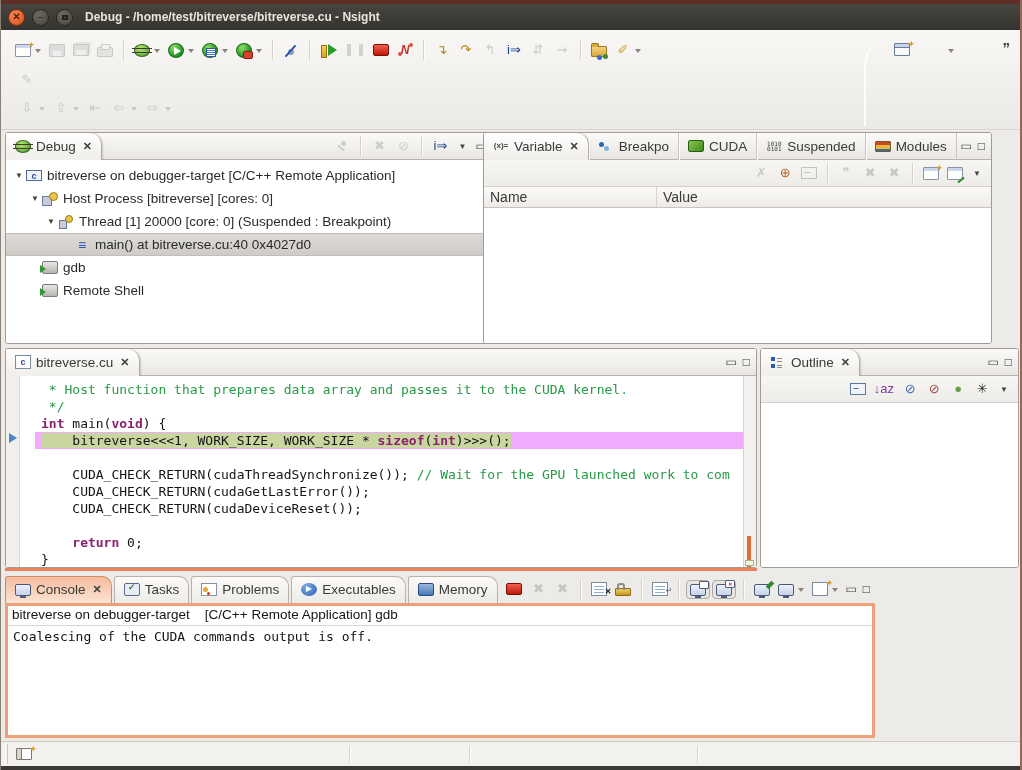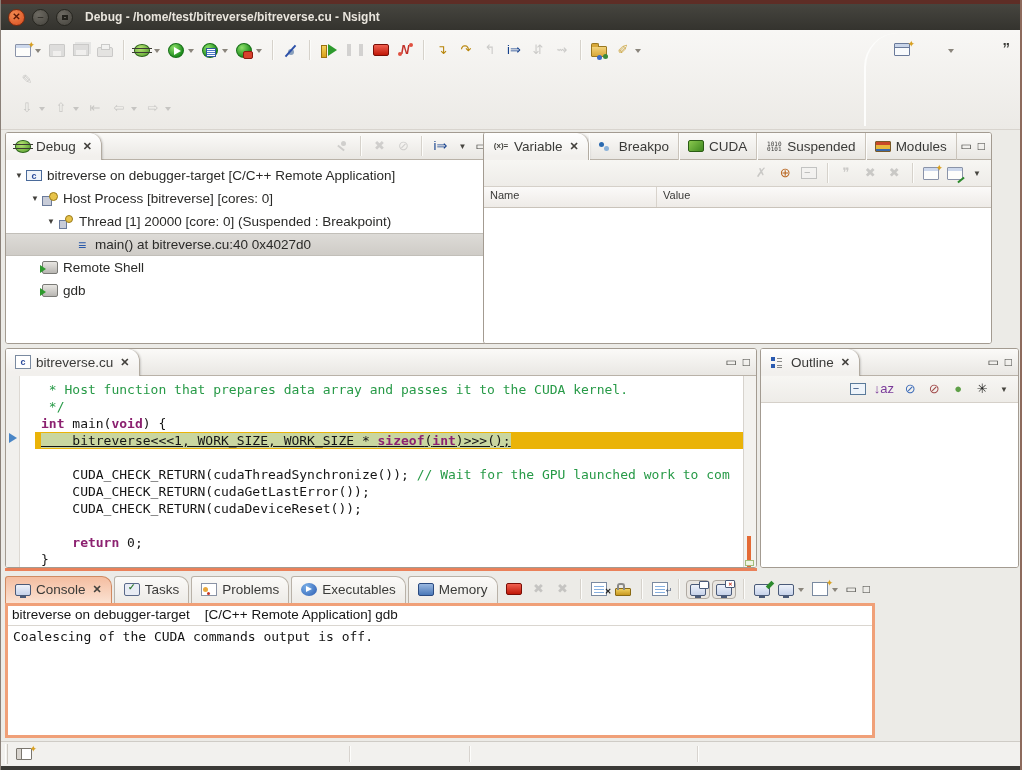--- a/index.html
+++ b/index.html
@@ -169,33 +169,33 @@
   .trow{display:flex;align-items:center;height:23px;font-size:13.5px;color:#2a2a28;white-space:nowrap;}
   .trow.sel{background:linear-gradient(#dedcd8,#cecbc6);box-shadow:inset 0 1px 0 #c2bfb9, inset 0 -1px 0 #c2bfb9;}
   .exp{width:14px;font-size:8px;color:#42403c;text-align:center;flex:none;}
   .exp-sp{width:14px;flex:none;}
   .tnl{margin-left:5px;}
   .trow .icx{flex:none;}
 
   .vtools{display:flex;align-items:center;justify-content:flex-end;height:27px;
           background:linear-gradient(#f7f6f3,#eeece8);border-bottom:1px solid #d5d0c9;padding-right:4px;flex:none;}
   .vhead{display:flex;height:21px;background:linear-gradient(#fbfaf9,#eeebe7);border-bottom:1px solid #c9c3ba;
-          font-size:11px;color:#3a3a38;flex:none;}
+          font-size:14px;color:#3a3a38;flex:none;}
   .vh{padding:2px 0 0 6px;border-right:1px solid #d8d3cc;}
   .vh.c1{width:173px;} .vh.c2{width:160px;} .vh.c3{flex:1;border-right:none;}
   .vbody{flex:1;background:#fff;}
 
   .ebody{flex:1;display:flex;font-family:"DejaVu Sans Mono",monospace;font-size:13px;background:#fff;overflow:hidden;}
   .ann{width:14px;background:#f1f0ed;border-right:1px solid #ddd9d3;position:relative;flex:none;}
   .exec-arrow{position:absolute;left:3px;top:57px;width:0;height:0;border-left:8px solid #4a86c6;
           border-top:5px solid transparent;border-bottom:5px solid transparent;}
   .gut{width:15px;background:#fff;flex:none;}
   .codecol{flex:1;padding:5px 0 0 6px;overflow:hidden;}
   .cline{height:17px;line-height:17px;white-space:pre;color:#141414;}
-  .cline.cur{background:#eab308;margin-left:-6px;padding-left:6px;text-decoration:underline;}
+  .cline.cur{background:#f0abfc;margin-left:-6px;padding-left:6px;}
   .exec{background:#c9d6a0;}
   .c-cmt{color:#279a47;}
   .c-kw{color:#8c2170;font-weight:bold;}
   .ruler{width:13px;background:#f3f2ef;border-left:1px solid #d7d3cd;position:relative;flex:none;}
   .mk-o{position:absolute;left:3px;width:4px;top:160px;height:46px;background:#e46a35;}
   .mk-g{position:absolute;left:1px;top:184px;width:9px;height:6px;background:#f0f4e4;border:1px solid #a4bc7a;}
 
   .ctabs{display:flex;align-items:center;height:28px;flex:none;padding-right:2px;}
   .ctabs .tab{background:linear-gradient(#fbfaf8,#edebe7);border:1px solid #b9b2a8;border-bottom:none;
           border-radius:3px 10px 0 0;margin-right:2px;height:27px;box-shadow:none;}
@@ -387,26 +387,26 @@
             <span class="tnl">Thread [1] 20000 [core: 0] (Suspended : Breakpoint)</span>
           </div>
           <div class="trow sel" style="padding-left: 54px;">
             <span class="exp-sp"></span>
             <span class="icx ic-frame"></span>
             <span class="tnl">main() at bitreverse.cu:40 0x4027d0</span>
           </div>
           <div class="trow" style="padding-left: 22px;">
             <span class="exp-sp"></span>
             <span class="icx ic-term"></span>
-            <span class="tnl">Remote Shell</span>
+            <span class="tnl">gdb</span>
           </div>
           <div class="trow" style="padding-left: 22px;">
             <span class="exp-sp"></span>
             <span class="icx ic-term"></span>
-            <span class="tnl">gdb</span>
+            <span class="tnl">Remote Shell</span>
           </div>
         </div>
     </div>
 
     <div class="panel" id="vars-panel">
       <div class="tabbar">
         <div style="display:flex">
             <div class="tab active">
               <span class="icx ic-varst"></span>
               <span class="tlabel">Variable</span>

